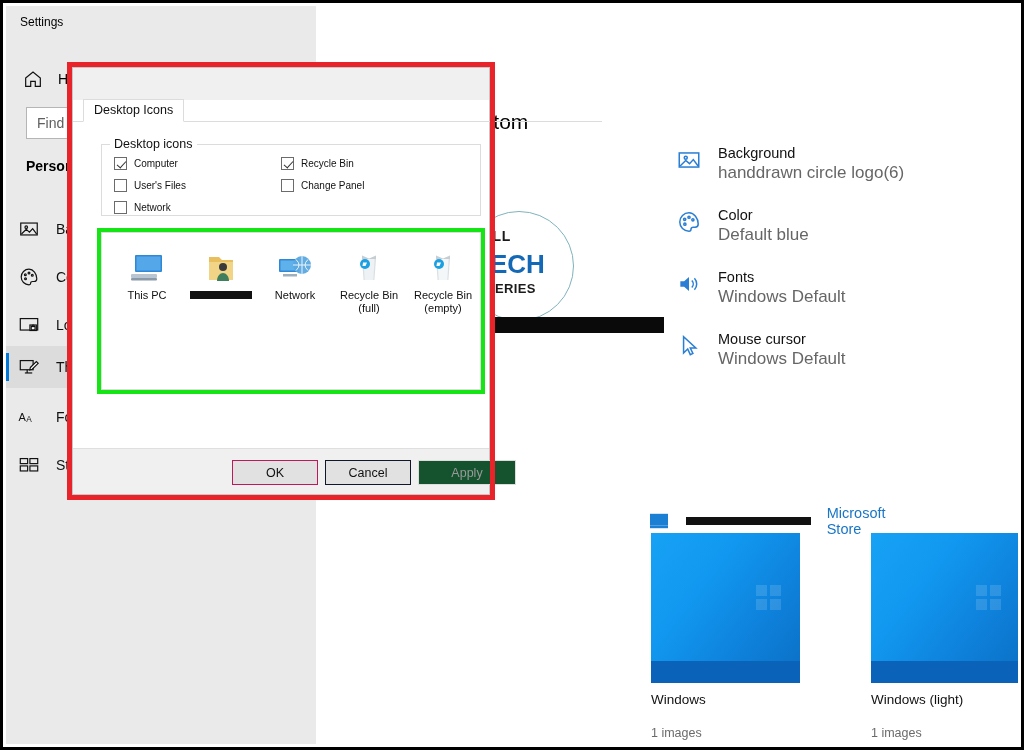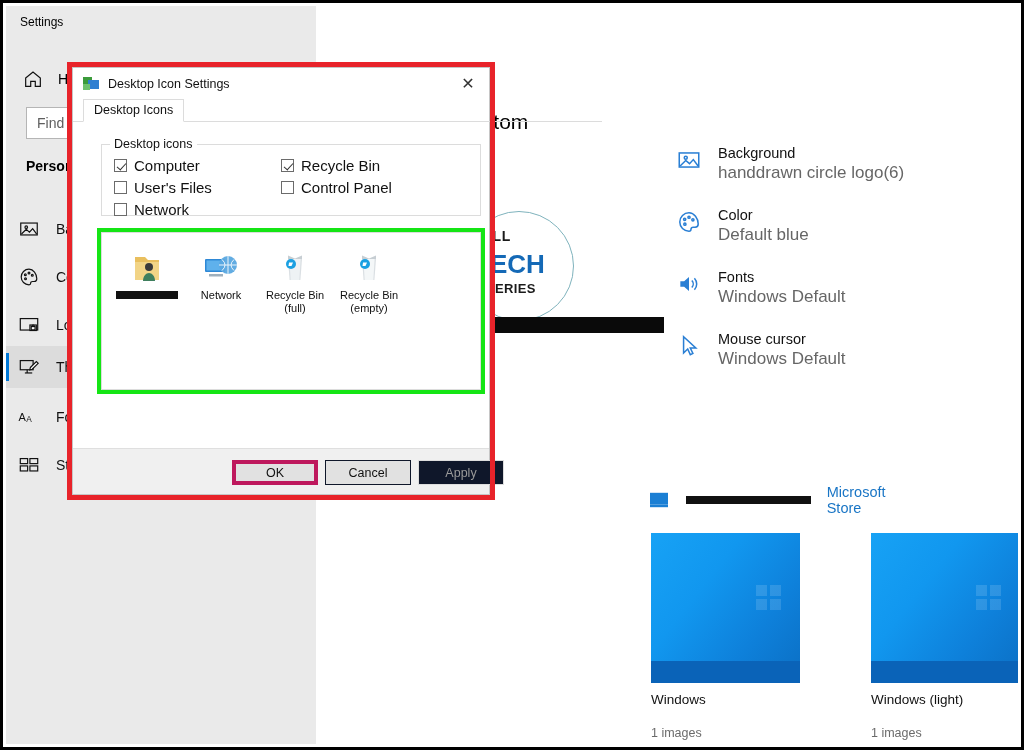--- a/index.html
+++ b/index.html
@@ -85,21 +85,21 @@
 
   
   #theme-props { position:absolute; left:360px; top:138px; width:330px; }
   .prop-row { display:flex; align-items:flex-start; gap:16px; margin-bottom:18px; height:44px;}
   .prop-ico { width:26px; height:26px; flex:0 0 26px; margin-top:3px; }
   .prop-title { font-size:14.5px; color:#111; line-height:19px; }
   .prop-sub { font-size:17px; color:#666; line-height:19px; margin-top:2px;}
 
   
   #store-row {
-    position:absolute; left:332px; top:478px; display:flex; align-items:center; gap:16px;
+    position:absolute; left:332px; top:499px; display:flex; align-items:center; gap:16px;
   }
   #store-row .store-tile { width:22px; height:18px; }
   #store-redact { width:148px; height:8px; background:#111; }
   #store-link { font-size:14.5px; color:#1975c5; }
 
   
   #theme-grid {
     position:absolute; left:335px; top:527px; display:flex; gap:71px;
   }
   .theme-card { width:149px; }
@@ -172,21 +172,21 @@
   }
   .cbrow { position:absolute; display:flex; align-items:center; gap:7px; }
   .cb {
     width:13px; height:13px; border:1px solid #6b6b6b; background:#fff;
     display:inline-block; position:relative; flex:0 0 13px;
   }
   .cb.checked::after {
     content:""; position:absolute; left:3.5px; top:0.5px; width:4px; height:8px;
     border:solid #333; border-width:0 1.6px 1.6px 0; transform:rotate(42deg);
   }
-  .cbrow span.lbl { font-size:15px; color:#111; }
+  .cbrow span.lbl { font-size:10px; color:#111; }
 
   
   #icon-preview {
     position:absolute; left:18px; top:110px; width:380px; height:158px;
     background:#fff; border:1px solid #dcdcdc;
   }
   #green-highlight {
     position:absolute; left:14px; top:106px; width:388px; height:166px;
     border:4px solid #15e515; pointer-events:none; z-index:5;
   }
@@ -210,24 +210,24 @@
   #change-icon-btn { position:absolute; left:206px; top:328px; width:95px; }
   #restore-default-btn { position:absolute; left:308px; top:328px; width:95px; }
   #allow-themes-row { position:absolute; left:18px; top:355px; display:flex; align-items:center; gap:7px; }
   #allow-themes-row .lbl { font-size:12.5px; color:#111; }
 
   #dlg-footer {
     position:absolute; left:0; right:0; bottom:0; height:46px; background:#f0f0f0;
     border-top:1px solid #dfdfdf;
   }
   #ok-btn { position:absolute; left:159px; top:11px; width:86px; height:25px;
-            border:4px solid #be185d; background:#e1e1e1; }
+            border:1px solid #be185d; background:#e1e1e1; }
   #cancel-btn { position:absolute; left:252px; top:11px; width:86px; height:25px; }
-  #apply-btn { position:absolute; left:345px; top:11px; width:86px; height:25px;
-               color:#9a9a9a; background:#0f172a; border:1px solid #ddd; }
+  #apply-btn { position:absolute; left:345px; top:11px; width:98px; height:25px;
+               color:#9a9a9a; background:#14532d; border:1px solid #ddd; }
 </style>
 </head>
 <body>
 
 <div id="page-frame">
 <div id="page-inner">
 
   <div id="settings-window">
 
     <div id="settings-sidebar"></div>
@@ -422,31 +422,20 @@
           <div class="theme-name">Windows (light)</div>
           <div class="theme-count">1 images</div>
         </div>
 
       </div>
     </div>
   </div>
 
   <div id="dialog">
 
-    <div id="dlg-titlebar">
-      <span id="dlg-app-icon">
-        <svg viewBox="0 0 16 14" width="16" height="14">
-          <rect x="0" y="0" width="9" height="7" fill="#3b9b3b"></rect>
-          <rect x="5" y="3" width="11" height="9" fill="#2f7fd1"></rect>
-          <rect x="0" y="7" width="7" height="6" fill="#6ec16e"></rect>
-        </svg>
-      </span>
-      <span id="dlg-title">Desktop Icon Settings</span>
-      <span id="dlg-close">✕</span>
-    </div>
 
     <div id="dlg-body">
 
       <div id="tabstrip">
         <span class="tab">Desktop Icons</span>
       </div>
 
       <div id="dlg-panel">
 
         <div class="groupbox">
@@ -462,32 +451,43 @@
             <span class="lbl">Recycle Bin</span>
           </span>
 
           <span class="cbrow" style="left:12px; top:34px;text-align:right;">
             <span class="cb"></span>
             <span class="lbl">User's Files</span>
           </span>
 
           <span class="cbrow" style="left:179px; top:34px;">
             <span class="cb"></span>
-            <span class="lbl">Control Panel</span>
+            <span class="lbl">Change Panel</span>
           </span>
 
           <span class="cbrow" style="left:12px; top:56px;">
             <span class="cb"></span>
             <span class="lbl">Network</span>
           </span>
         </div>
 
         <div id="icon-preview">
           <div id="icon-row">
 
+            <div class="icon-cell">
+              <div class="icon-art">
+                <svg viewBox="0 0 36 30" width="36" height="30">
+                  <rect x="6" y="2" width="27" height="17" rx="1" fill="#2e88d6"></rect>
+                  <rect x="7.5" y="3.5" width="24" height="14" fill="#54a8ea"></rect>
+                  <rect x="2" y="21" width="26" height="4" rx="1" fill="#b9c6d2"></rect>
+                  <rect x="2" y="25" width="26" height="2.5" rx="1" fill="#8a9aa8"></rect>
+                </svg>
+              </div>
+              <div class="icon-label">This PC</div>
+            </div>
 
             <div class="icon-cell">
               <div class="icon-art">
                 <svg viewBox="0 0 36 30" width="36" height="30">
                   <path d="M6 4h10l3 3h11v20H6z" fill="#e9bf5e"></path>
                   <path d="M6 9h24v18H6z" fill="#f2d486"></path>
                   <circle cx="20" cy="14" r="4" fill="#3a3a3a"></circle>
                   <path d="M14 28c0-5 3-8 6-8s6 3 6 8z" fill="#3f7f5e"></path>
                 </svg>
               </div>

